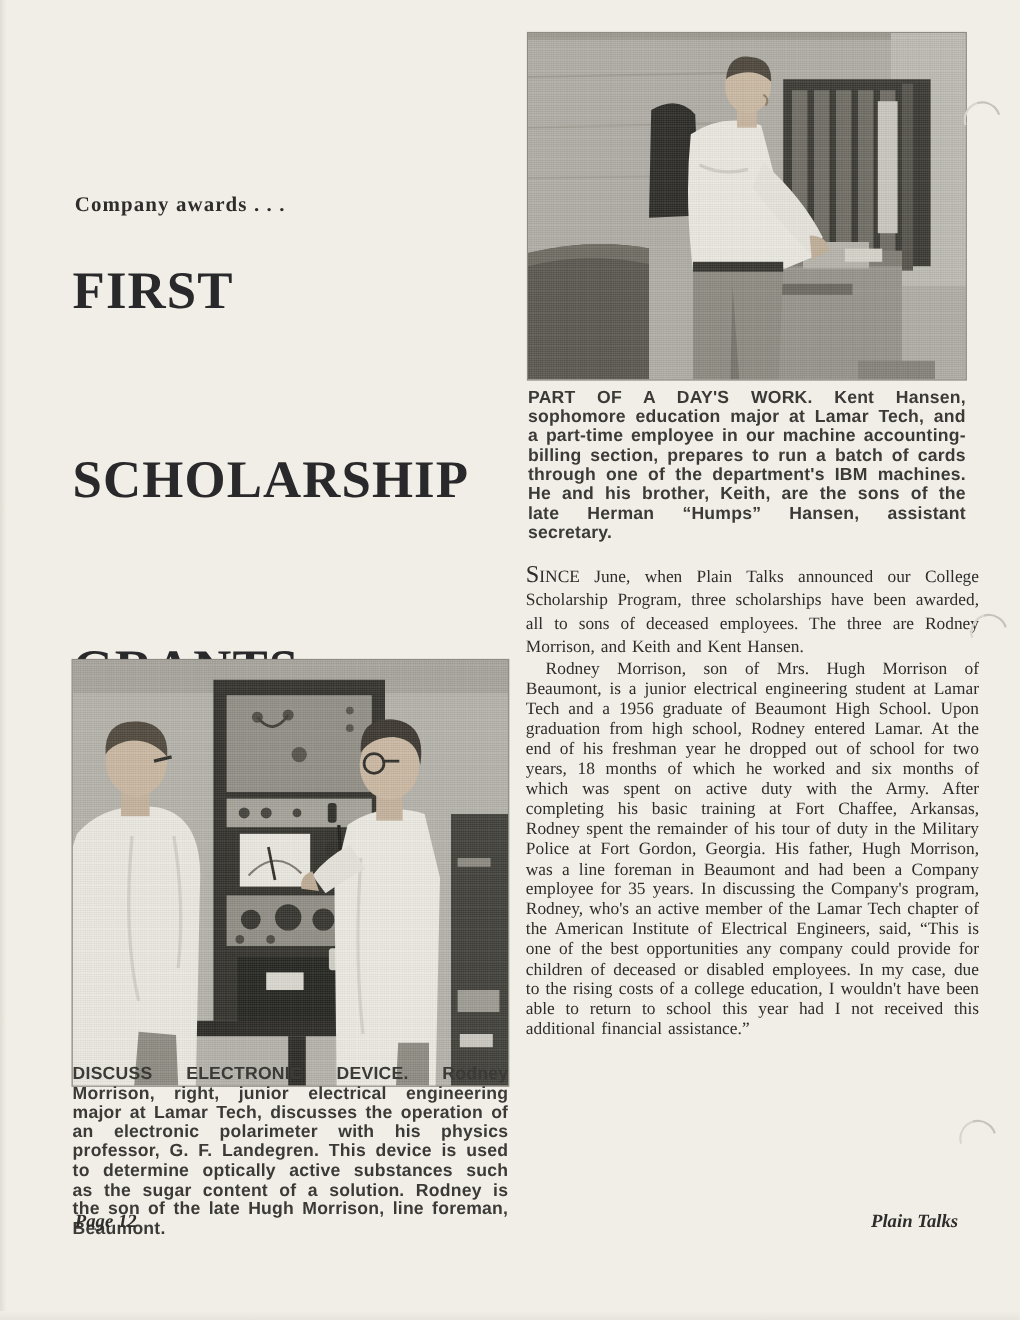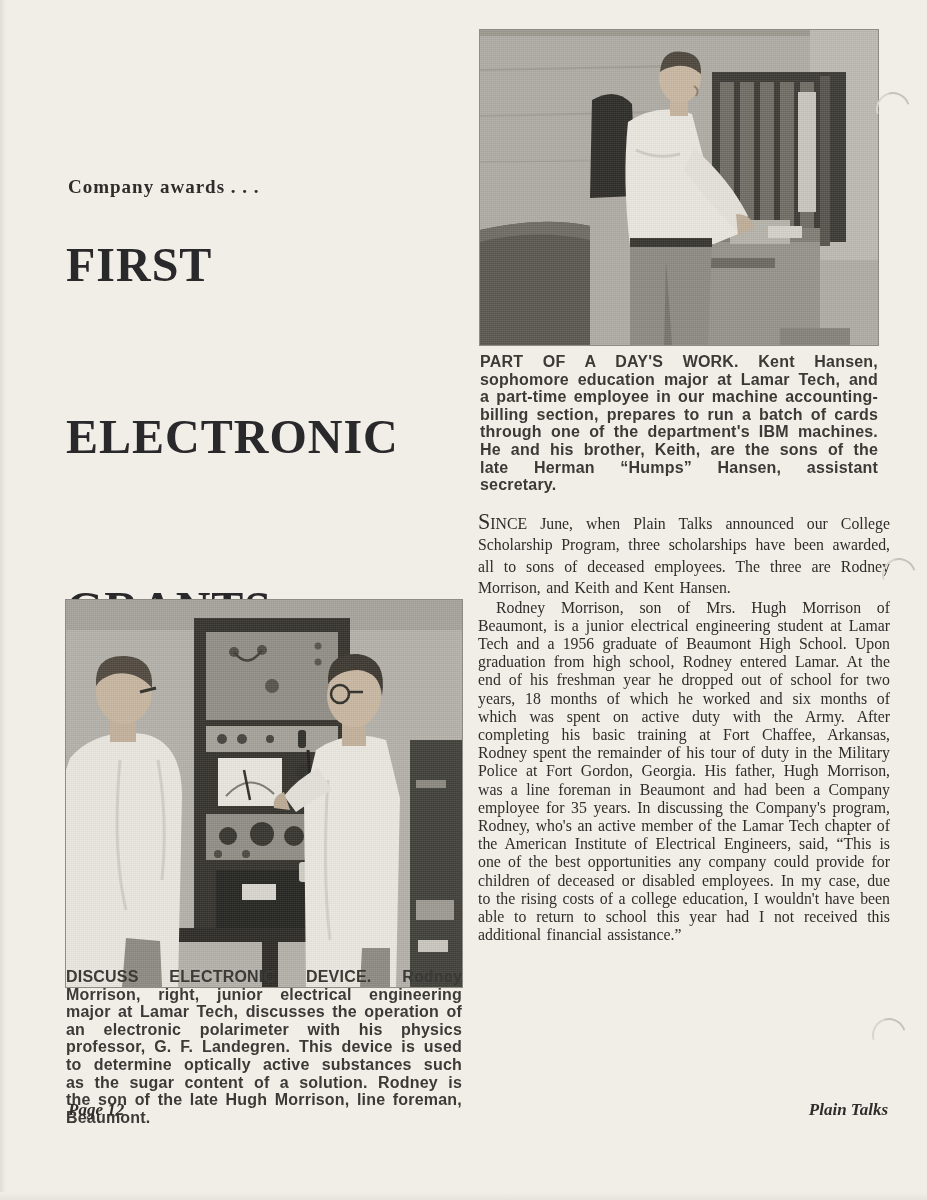--- a/index.html
+++ b/index.html
@@ -103,21 +103,21 @@
   }
   
   .footer-left, .footer-right {
     position: absolute; top: 1100px;
     font-family: "Liberation Serif", serif;
     font-style: italic; font-weight: bold;
     font-size: 17px;
     color: #2e2d2b;
   }
   .footer-left  { left: 68px; }
-  .footer-right { right: 39px; text-align: right; }
+  .footer-right { right: 56px; text-align: right; }
   
   .curl {
     position: absolute;
     width: 30px; height: 30px;
     border-radius: 50%;
     border: 2px solid transparent;
     border-top-color: #c6c3bb;
     border-left-color: #d8d5cd;
     transform: rotate(28deg);
   }
@@ -127,21 +127,21 @@
 </style>
 </head>
 <body>
 
 <div class="page-edge-left"></div>
 <div class="page-edge-bottom"></div>
 
 <div class="kicker">Company awards . . .</div>
 
 <div class="headline"><span>FIRST</span><br>
-<span>ELECTRONIC</span><br>
+<span>SCHOLARSHIP</span><br>
 <span>GRANTS</span></div>
 
 <div class="photo photo-top">
   <svg width="398" height="315" viewBox="0 0 398 315">
     <rect x="0" y="0" width="398" height="315" fill="#aeaca4"></rect>
 
     <rect x="0" y="0" width="398" height="6" fill="#9b998f"></rect>
     <line x1="0" y1="40" x2="200" y2="36" stroke="#9f9d94" stroke-width="2"></line>
     <line x1="0" y1="86" x2="180" y2="82" stroke="#a29f96" stroke-width="2"></line>
     <line x1="0" y1="132" x2="150" y2="130" stroke="#a29f96" stroke-width="1.5"></line>

